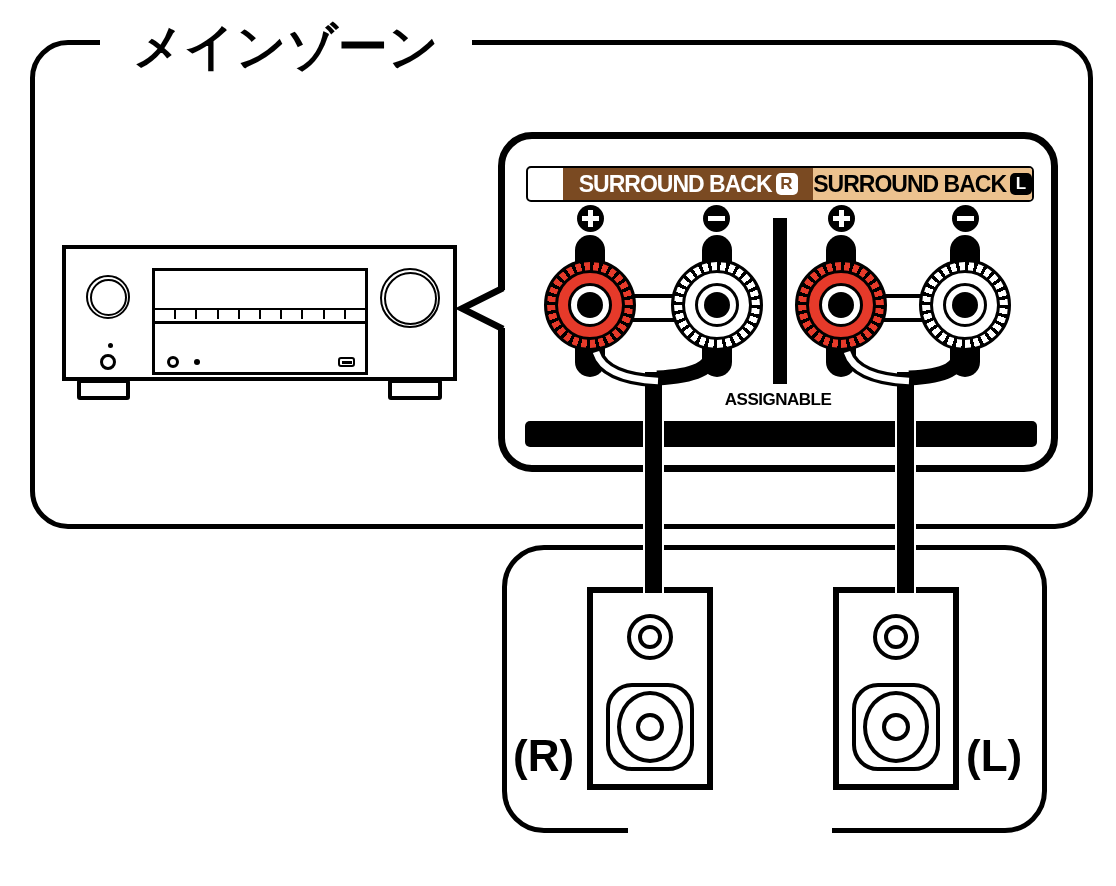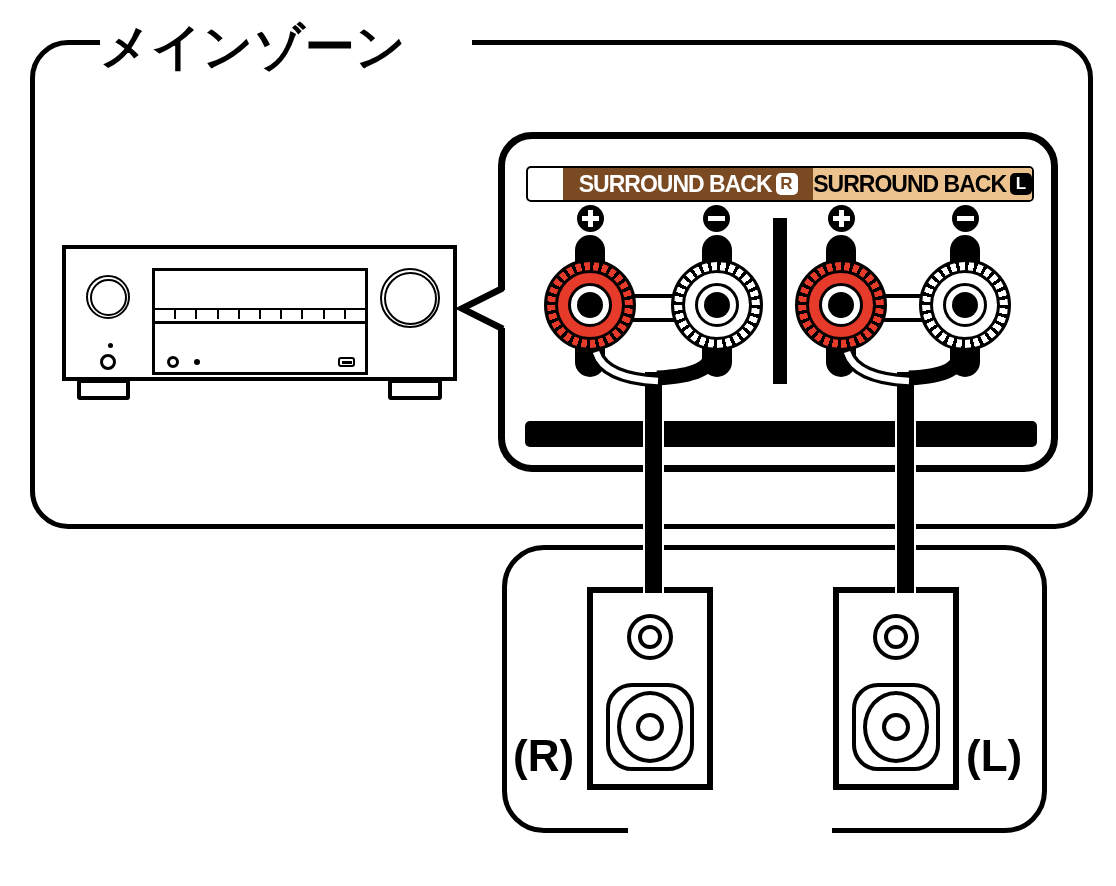--- a/index.html
+++ b/index.html
@@ -2,21 +2,21 @@
 <html><head>
 <meta charset="utf-8">
 <style>
   html,body{margin:0;padding:0;background:#fff;}
   .stage{position:relative;width:1116px;height:886px;background:#fff;overflow:hidden;
          font-family:"Liberation Sans","DejaVu Sans",sans-serif;color:#000;}
   .abs{position:absolute;box-sizing:border-box;}
   
   .zonebox{border:5px solid #000;border-radius:40px;background:transparent;z-index:1;}
   .patch{background:#fff;z-index:2;}
-  .bigtitle{z-index:3;font-weight:bold;white-space:nowrap;}
+  .bigtitle{z-index:3;font-weight:bold;text-align:center;white-space:nowrap;}
   
   .rc-body{border:4px solid #000;background:#fff;z-index:1;}
   .rc-rect{border:3px solid #000;background:#fff;z-index:2;}
   .ring{border:2.5px solid #000;border-radius:50%;padding:1.5px;background:#fff;box-sizing:border-box;}
   .ring>.ring{width:100%;height:100%;padding:1.5px;}
   .ring .core{width:100%;height:100%;border-radius:50%;background:#fff;}
   .tickrow{position:absolute;left:0;right:0;bottom:2px;height:9px;border-top:2px solid #000;display:flex;}
   .tickrow .cell{flex:1;border-right:2px solid #000;}
   .tickrow .cell:last-child{border-right:none;}
   .foot{border:4px solid #000;border-radius:3px;background:#fff;z-index:1;}
@@ -170,20 +170,21 @@
   <div class="abs post white" style="left:919px;top:259px;">
     <div class="mid">
         <div class="inner">
           <div class="center"></div>
         </div>
       </div>
   </div>
 
   <div class="abs divider" style="left:773px;top:218px;width:14px;height:166px;"></div>
 
+  <div class="abs assignable" style="left:678px;top:390px;width:200px;">ASSIGNABLE</div>
 
   <div class="abs blackbar" style="left:525px;top:421px;width:512px;height:26px;"></div>
 
   <div class="abs zonebox" style="left:502px;top:545px;width:545px;height:288px;border-radius:42px;"></div>
   <div class="abs patch" style="left:628px;top:800px;width:204px;height:76px;"></div>
 
   <div class="abs speaker" style="left:587px;top:587px;width:126px;height:203px;"></div>
   <div class="abs circ" style="left:627px;top:614px;width:46px;height:46px;"></div>
   <div class="abs circ" style="left:638px;top:625px;width:24px;height:24px;"></div>
   <div class="abs woofsq" style="left:606px;top:683px;width:88px;height:88px;"></div>

